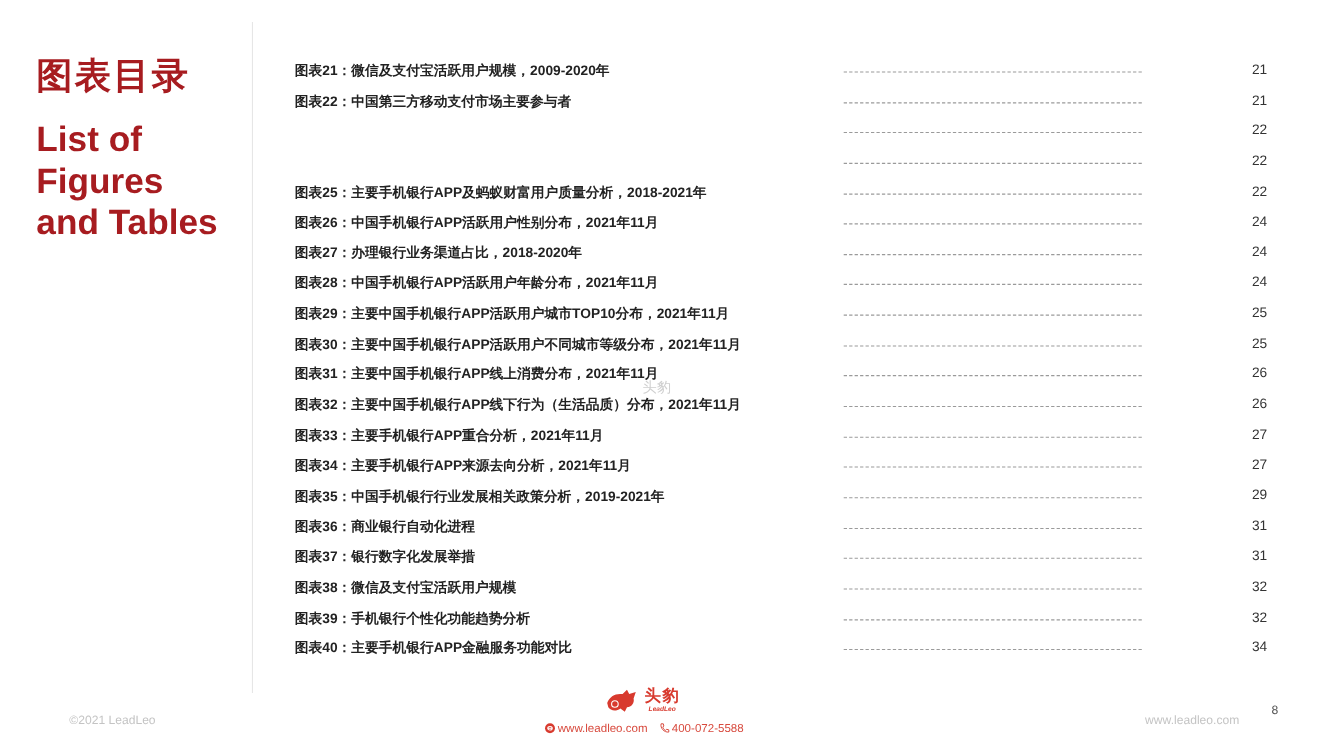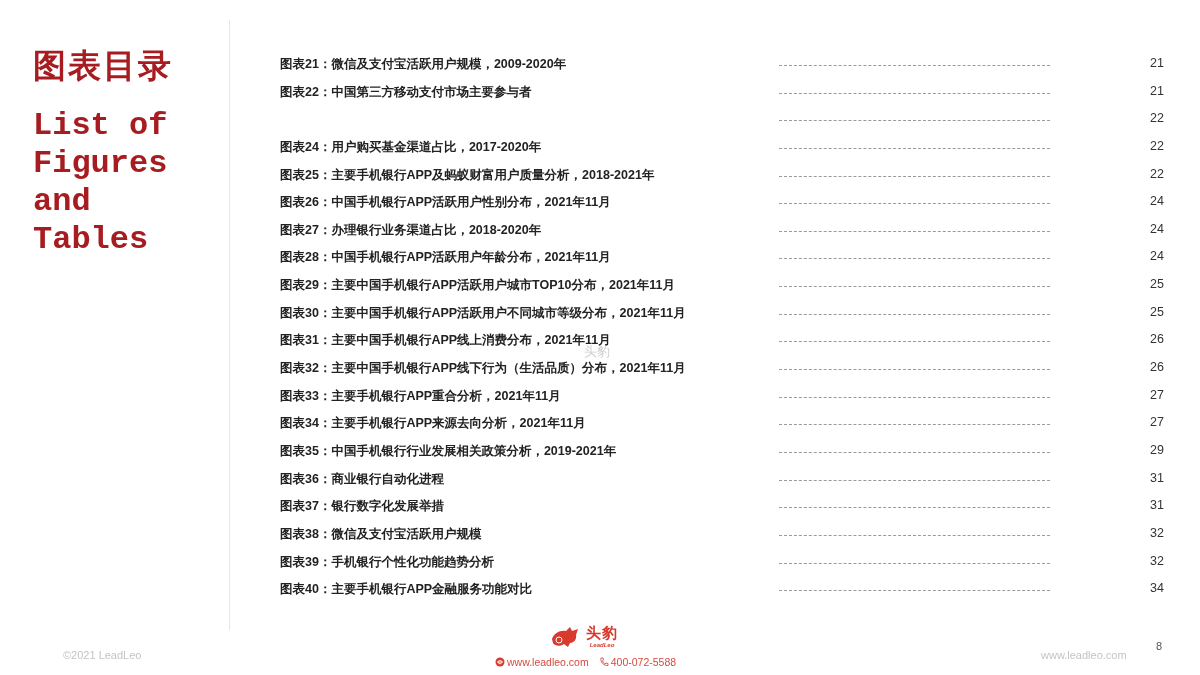--- a/index.html
+++ b/index.html
@@ -1,30 +1,30 @@
 <!DOCTYPE html>
 <html><head>
   <meta charset="utf-8">
   <style>
     * { margin: 0; padding: 0; box-sizing: border-box; }
     html, body { width: 1200px; height: 675px; background: #ffffff; overflow: hidden; }
     body { position: relative; font-family: "Liberation Sans", "DejaVu Sans", sans-serif; color: #222; }
 
     .title-block {
       position: absolute; left: 33px; top: 50px; width: 190px;
-      color: #A71C20; font-weight: bold; font-family: Liberation Mono, monospace;
+      color: #A71C20; font-weight: bold; font-family: Liberation Sans, sans-serif;
     }
     .title-cn { font-size: 33px; line-height: 38px; letter-spacing: 2px; }
     .title-en { font-size: 32px; line-height: 38px; white-space: pre-line; margin-top: 19px; }
 
     .divider {
       position: absolute; left: 229px; top: 20px; width: 1px; height: 610px; background: #e6e6e6;
     }
 
-    .toc-list { position: absolute; left: 280px; top: 52px; width: 890px; }
+    .toc-list { position: absolute; left: 268px; top: 52px; width: 890px; }
     .toc-row {
       position: relative; height: 27.65px; display: flex; align-items: center;
       font-size: 12.5px; font-weight: bold; color: #222;
     }
     .toc-label { position: absolute; left: 0; top: 4px; white-space: nowrap; }
     .toc-leader {
       position: absolute; left: 499px; top: 13px; width: 271px; height: 0;
       border-top: 1.5px dashed #9a9a9a;
     }
     .toc-page {
@@ -77,21 +77,20 @@
   <div class="toc-row">
       <span class="toc-label">图表22：中国第三方移动支付市场主要参与者</span>
       <span class="toc-leader"></span>
       <span class="toc-page">21</span>
     </div>
   <div class="toc-row">
       <span class="toc-leader"></span>
       <span class="toc-page">22</span>
     </div>
   <div class="toc-row">
-      <span class="toc-label">图表24：用户购买基金渠道占比，2017-2020年</span>
       <span class="toc-leader"></span>
       <span class="toc-page">22</span>
     </div>
   <div class="toc-row">
       <span class="toc-label">图表25：主要手机银行APP及蚂蚁财富用户质量分析，2018-2021年</span>
       <span class="toc-leader"></span>
       <span class="toc-page">22</span>
     </div>
   <div class="toc-row">
       <span class="toc-label">图表26：中国手机银行APP活跃用户性别分布，2021年11月</span>

